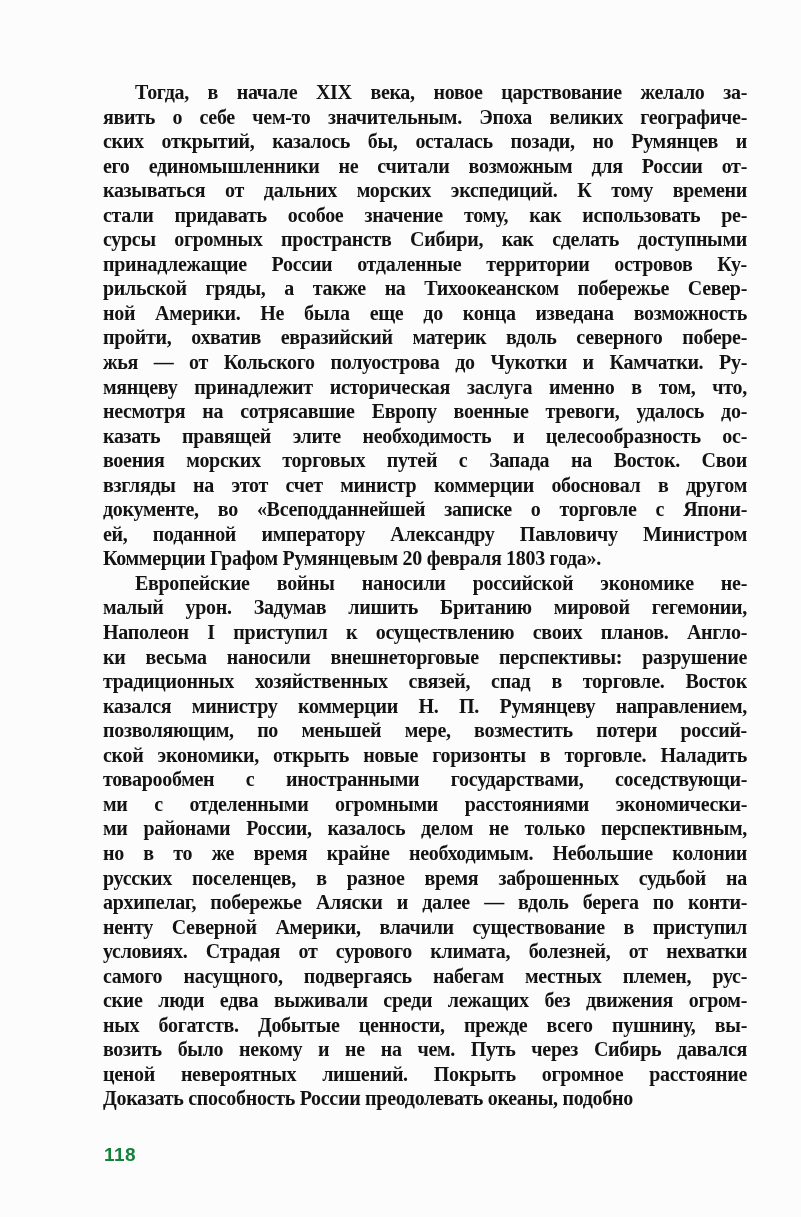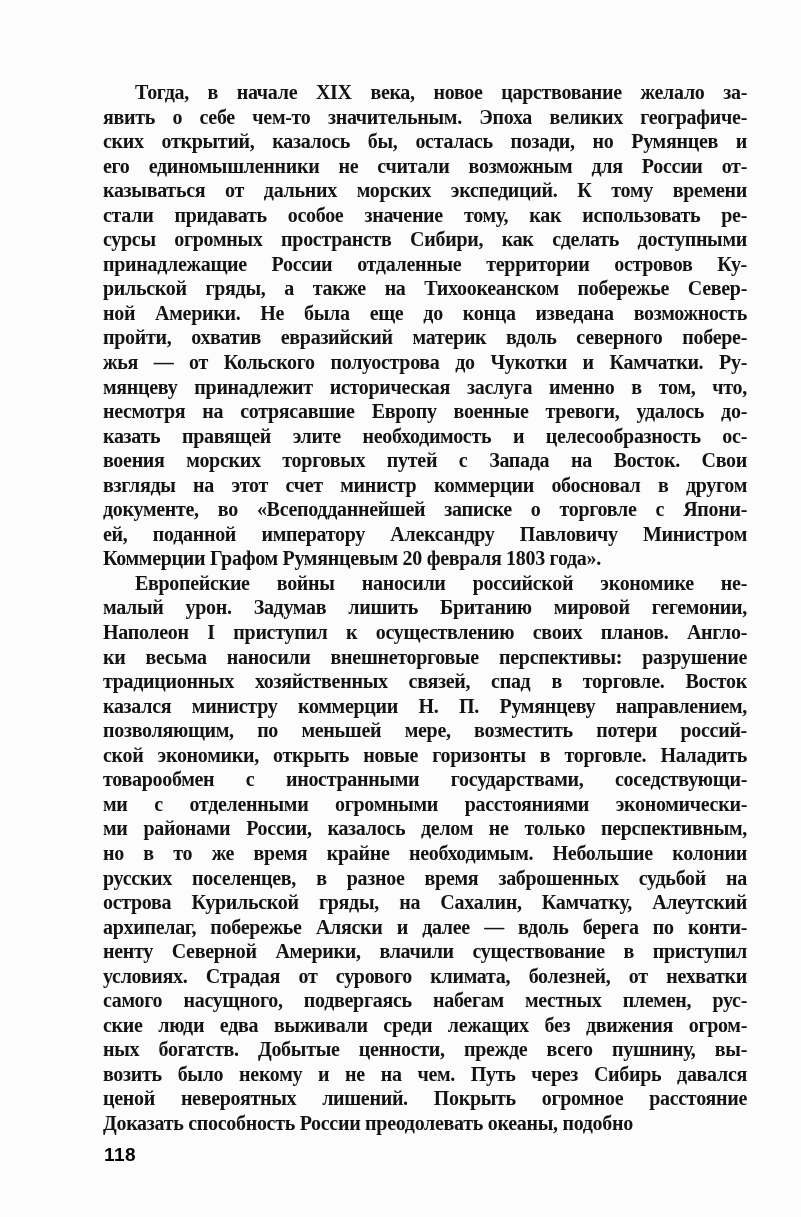--- a/index.html
+++ b/index.html
@@ -41,21 +41,21 @@
     text-align-last: left;
   }
   .page-number {
     position: absolute;
     left: 104px;
     top: 1144px;
     font-family: "Liberation Sans", sans-serif;
     font-size: 19px;
     font-weight: 600;
     letter-spacing: 0.5px;
-    color: #000000;
+    color: #15803d;
   }
 </style>
 </head>
 <body>
 
 <div class="page">
   <div class="text-block">
       <div class="line indent">Тогда, в начале XIX века, новое царствование желало за-</div>
       <div class="line">явить о себе чем-то значительным. Эпоха великих географиче-</div>
       <div class="line">ских открытий, казалось бы, осталась позади, но Румянцев и</div>
@@ -82,21 +82,20 @@
       <div class="line">ки весьма наносили внешнеторговые перспективы: разрушение</div>
       <div class="line">традиционных хозяйственных связей, спад в торговле. Восток</div>
       <div class="line">казался министру коммерции Н. П. Румянцеву направлением,</div>
       <div class="line">позволяющим, по меньшей мере, возместить потери россий-</div>
       <div class="line">ской экономики, открыть новые горизонты в торговле. Наладить</div>
       <div class="line">товарообмен с иностранными государствами, соседствующи-</div>
       <div class="line">ми с отделенными огромными расстояниями экономически-</div>
       <div class="line">ми районами России, казалось делом не только перспективным,</div>
       <div class="line">но в то же время крайне необходимым. Небольшие колонии</div>
       <div class="line">русских поселенцев, в разное время заброшенных судьбой на</div>
-      <div class="line">острова Курильской гряды, на Сахалин, Камчатку, Алеутский</div>
       <div class="line">архипелаг, побережье Аляски и далее — вдоль берега по конти-</div>
       <div class="line">ненту Северной Америки, влачили существование в приступил</div>
       <div class="line">условиях. Страдая от сурового климата, болезней, от нехватки</div>
       <div class="line">самого насущного, подвергаясь набегам местных племен, рус-</div>
       <div class="line">ские люди едва выживали среди лежащих без движения огром-</div>
       <div class="line">ных богатств. Добытые ценности, прежде всего пушнину, вы-</div>
       <div class="line">возить было некому и не на чем. Путь через Сибирь давался</div>
       <div class="line">ценой невероятных лишений. Покрыть огромное расстояние</div>
       <div class="line para-end">Доказать способность России преодолевать океаны, подобно</div>
     </div>

